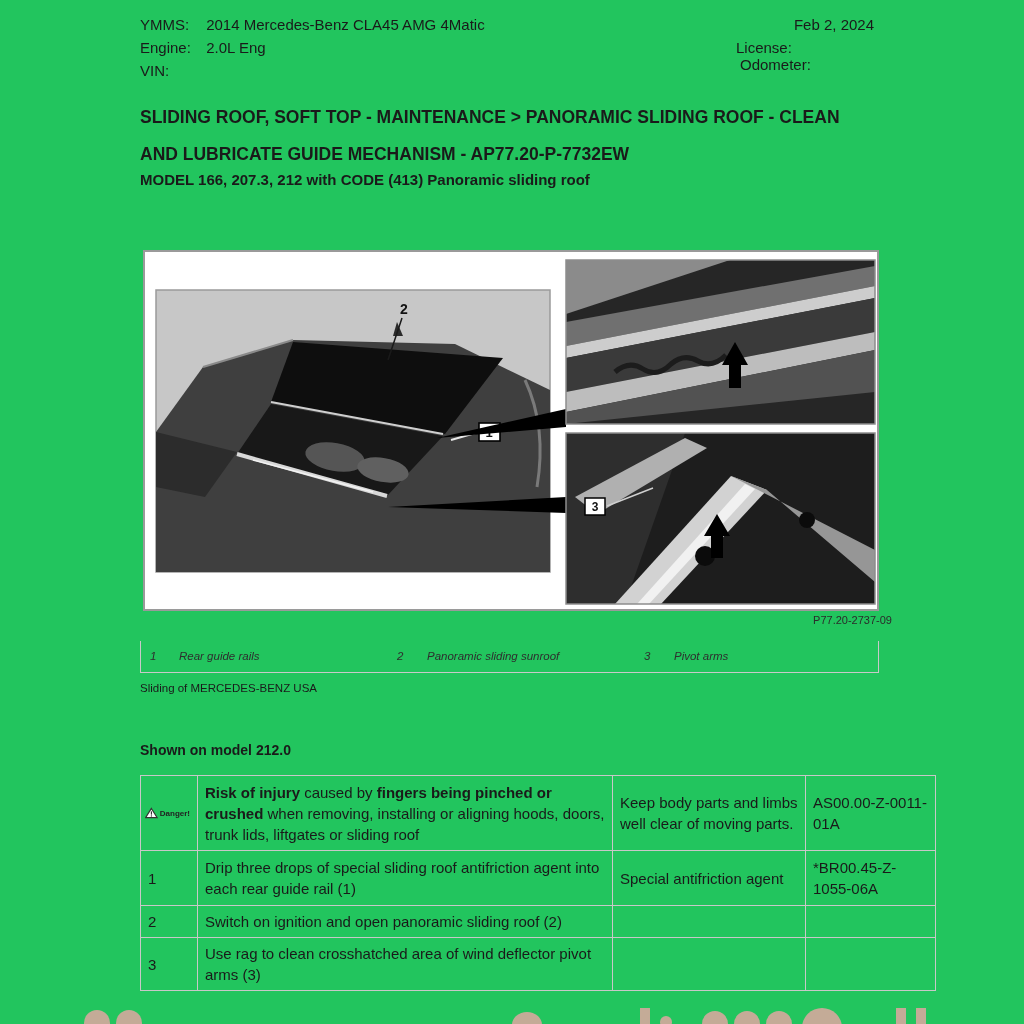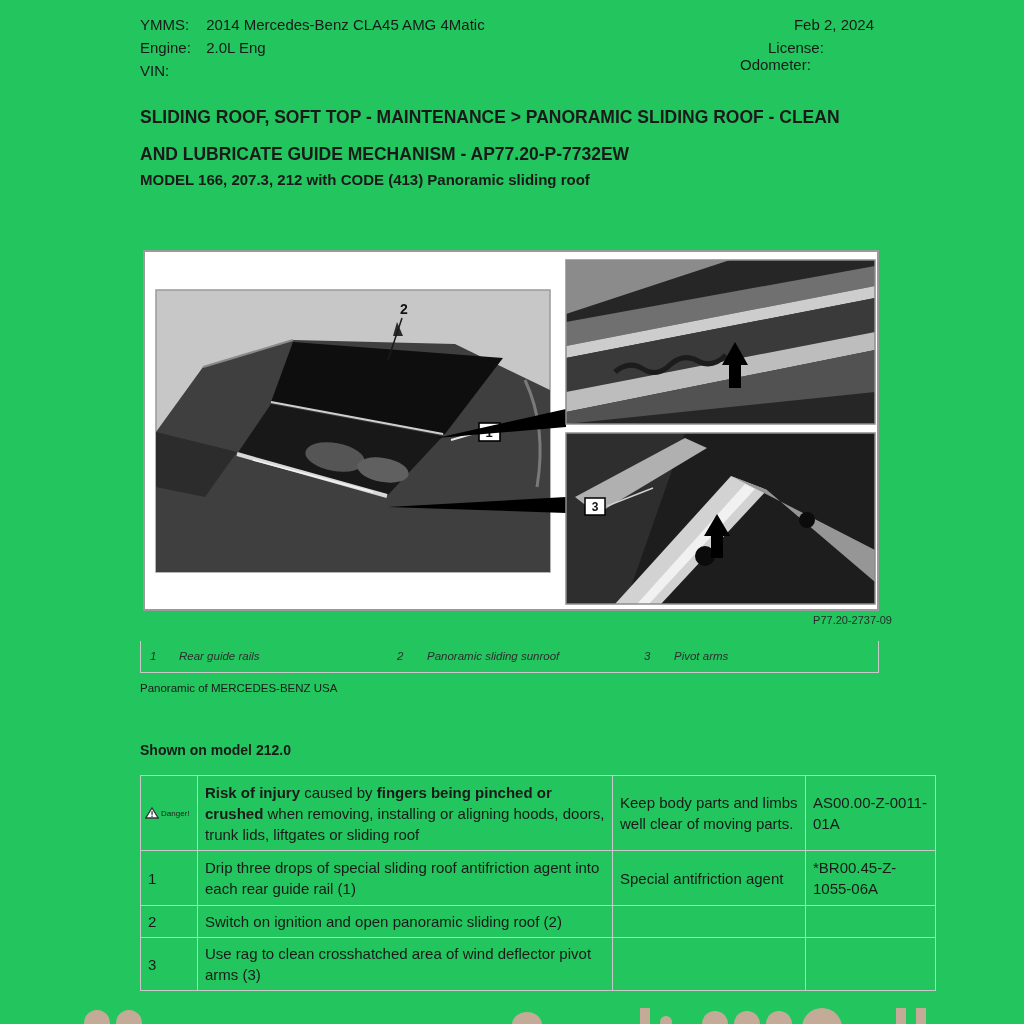--- a/index.html
+++ b/index.html
@@ -40,21 +40,21 @@
   table.proc td{border:1px solid #c8c8c8;padding:5px 7px;vertical-align:middle;overflow:hidden;}
   td.c-num{width:45px;padding-left:10px;}
   td.c-desc{width:400px;vertical-align:top;padding-top:6px;}
   td.c-note{width:178px;vertical-align:top;padding-top:6px;}
   td.c-code{width:115px;}
   tr.h-hdr{height:36px;} tr.h-danger{height:75px;} tr.h-r1{height:55px;}
   tr.h-r2{height:32px;} tr.h-r3{height:47px;}
   .b{font-weight:bold;}
   .hdr-cell-title{font-weight:bold;}
   .danger-badge{display:flex;align-items:center;gap:2px;}
-  .danger-word{font-size:8px;font-weight:normal;color:#222;}
+  .danger-word{font-size:8px;font-weight:bold;color:#222;}
   
   .wm span{position:absolute;background:#f2a4a8;opacity:.78;}
   .wm .c{border-radius:50%;}
 </style>
 </head>
 <body>
 
 <div class="page">
 
   <div class="abs hdr-row" style="left:140px;top:16px;">
@@ -62,21 +62,21 @@
     <span>2014 Mercedes-Benz CLA45 AMG 4Matic</span>
   </div>
   <div class="abs hdr-row" style="left:140px;top:39px;">
     <span class="hdr-lbl">Engine:</span>
     <span>2.0L Eng</span>
   </div>
   <div class="abs hdr-row" style="left:140px;top:62px;">
     <span class="hdr-lbl">VIN:</span>
   </div>
   <div class="abs hdr-row" style="right:166px;top:16px;">Feb 2, 2024</div>
-  <div class="abs hdr-row" style="left:768px;top:39px;">License:</div>
+  <div class="abs hdr-row" style="left:736px;top:39px;">License:</div>
   <div class="abs hdr-row" style="left:740px;top:56px;">Odometer:</div>
 
   <div class="abs doc-title" style="left:140px;top:99px;">SLIDING ROOF, SOFT TOP - MAINTENANCE &gt; PANORAMIC SLIDING ROOF - CLEAN AND LUBRICATE GUIDE MECHANISM - AP77.20-P-7732EW</div>
   <div class="abs model-line" style="left:140px;top:171px;">MODEL 166, 207.3, 212 with CODE (413) Panoramic sliding roof</div>
 
   <div class="abs fig-frame">
     <svg class="fig-svg" viewBox="0 0 732 357" preserveAspectRatio="none">
 
       <g>
         <rect x="11" y="38" width="394" height="282" fill="#c7c7c7" stroke="#9a9a9a" stroke-width="1.5"></rect>
@@ -148,21 +148,21 @@
 
   <div class="abs legend-strip">
     <span style="left:9px;">1</span>
     <span style="left:38px;font-style:italic;">Rear guide rails</span>
     <span style="left:256px;">2</span>
     <span style="left:286px;">Panoramic sliding sunroof</span>
     <span style="left:503px;">3</span>
     <span style="left:533px;">Pivot arms</span>
   </div>
 
-  <div class="abs courtesy" style="left:140px;top:682px;">Panoramic of MERCEDES-BENZ USA</div>
+  <div class="abs courtesy" style="left:140px;top:682px;">Sliding of MERCEDES-BENZ USA</div>
 
   <div class="abs section-heading" style="left:140px;top:742px;">Shown on model 212.0</div>
 
   <table class="proc abs" style="left:140px;top:775px;">
     <tbody>
       <tr class="h-danger">
         <td class="c-num" style="padding-left:4px;">
           <span class="danger-badge">
             <svg width="14" height="12" viewBox="0 0 14 12">
               <polygon points="7,1 13.2,11 0.8,11" fill="#ffffff" stroke="#333333" stroke-width="1.3"></polygon>

